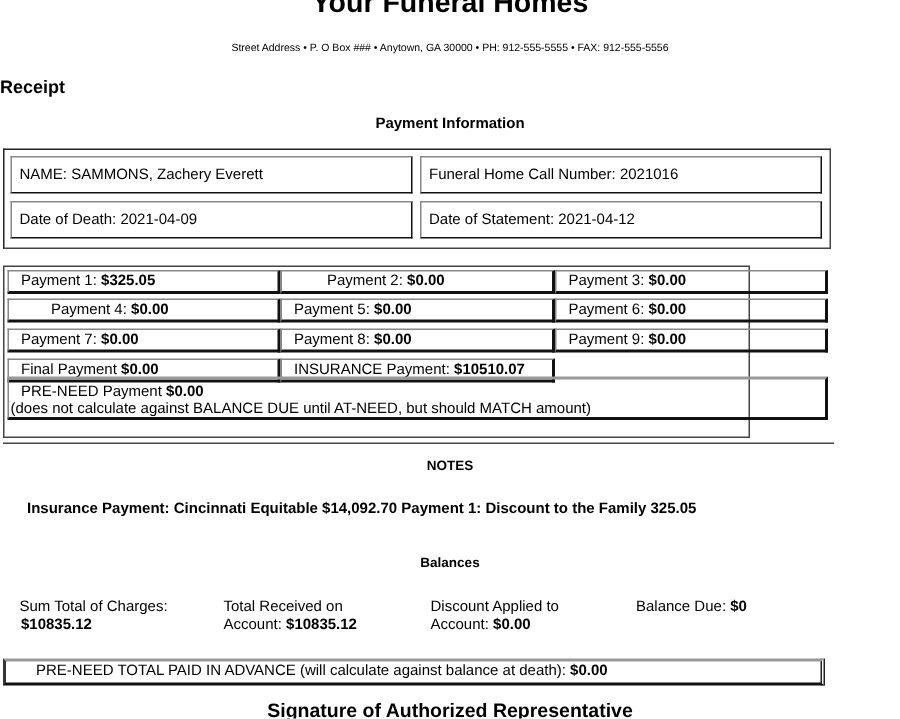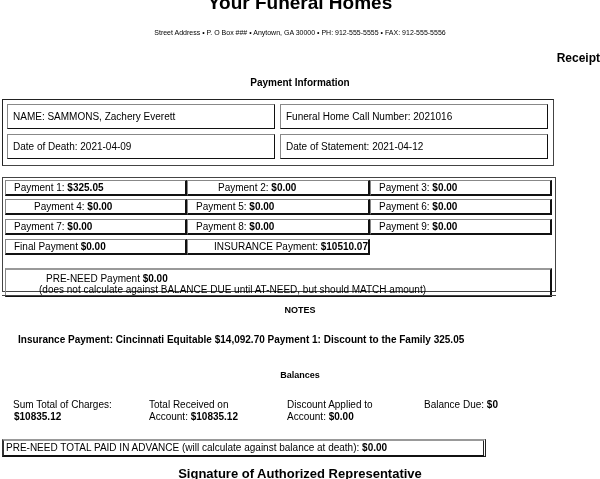--- a/index.html
+++ b/index.html
@@ -9,56 +9,56 @@
   .title {
     position: absolute; left: 0; width: 600px; top: -8px;
     text-align: center; font-size: 19px; font-weight: bold; line-height: 22px;
   }
   .address {
     position: absolute; left: 0; width: 600px; top: 28px;
     text-align: center; font-size: 7px; line-height: 10px;
   }
   .receipt {
     position: absolute; left: 0; width: 600px; top: 51px;
-    text-align: right; font-size: 12px; font-weight: bold; line-height: 15px;
+    text-align: left; font-size: 12px; font-weight: bold; line-height: 15px;
   }
   .payinfo {
     position: absolute; left: 0; width: 600px; top: 76px;
     text-align: center; font-size: 10px; font-weight: bold; line-height: 13px;
   }
 
   
   .info-table {
     position: absolute; left: 2px; top: 99px; width: 552px; height: 67px;
     border: 1px solid #222; border-right-color: #444; border-bottom-color: #444;
   }
   .info-cell {
     position: absolute; height: 25px;
     border-top: 1px solid #888; border-left: 1px solid #888;
     border-right: 1px solid #111; border-bottom: 1px solid #111;
     font-size: 10px; line-height: 23px; padding-left: 5px; white-space: nowrap;
   }
 
   
   .pay-table {
-    position: absolute; left: 2px; top: 177px; width: 554px; height: 115px;
+    position: absolute; left: 2px; top: 177px; width: 498px; height: 115px;
     border: 1px solid #444;
   }
   .pay-cell {
     position: absolute; height: 16px;
     border-top: 1px solid #888; border-left: 1px solid #888;
     border-right: 2px solid #111; border-bottom: 2px solid #111;
     font-size: 10px; line-height: 14px; padding-left: 8px; white-space: nowrap;
   }
   .pay-cell .val { font-weight: bold; }
   .preneed-cell {
-    position: absolute; left: 2px; top: 90px; width: 547px; height: 29px;
+    position: absolute; left: 2px; top: 73px; width: 547px; height: 29px;
     border-top: 2px solid #999; border-left: 1px solid #888;
     border-right: 2px solid #111; border-bottom: 2px solid #111;
-    font-size: 10px; line-height: 11px; white-space: nowrap; padding-left: 32px;
+    font-size: 10px; line-height: 11px; white-space: nowrap;
   }
   .preneed-cell .l1 { padding-left: 8px; margin-top: 3px; }
   .preneed-cell .l2 { padding-left: 1px; }
 
   .rule {
     position: absolute; left: 2px; top: 295px; width: 554px; height: 1px; background: #444;
   }
   .notes-h {
     position: absolute; left: 0; width: 600px; top: 304px;
     text-align: center; font-size: 9px; font-weight: bold; line-height: 12px;
@@ -70,24 +70,24 @@
   .balances-h {
     position: absolute; left: 0; width: 600px; top: 369px;
     text-align: center; font-size: 9px; font-weight: bold; line-height: 12px;
   }
   .bal-item {
     position: absolute; top: 399px; font-size: 10px; line-height: 12px; white-space: nowrap;
   }
   .bal-item .v { font-weight: bold; }
 
   .advance-box {
-    position: absolute; left: 2px; top: 439px; width: 484px; height: 18px;
+    position: absolute; left: 2px; top: 439px; width: 548px; height: 18px;
     border-top: 2px solid #999; border-left: 2px solid #333;
     border-right: 3px double #222; border-bottom: 2px solid #111;
-    font-size: 10px; line-height: 14px; padding-left: 2px; white-space: nowrap;
+    font-size: 10px; line-height: 14px; padding-left: 20px; white-space: nowrap;
   }
   .advance-box .v { font-weight: bold; }
 
   .signature {
     position: absolute; left: 0; width: 600px; top: 468px;
     text-align: center; font-size: 13px; font-weight: bold; line-height: 12px;
   }
 </style>
 </head>
 <body>
@@ -112,21 +112,21 @@
 
   <div class="pay-cell" style="left:2px; top:21px; width:182px;padding-left:28px;"><span>Payment 4: </span><span class="val">$0.00</span></div>
   <div class="pay-cell" style="left:184px; top:21px; width:183px;"><span>Payment 5: </span><span class="val">$0.00</span></div>
   <div class="pay-cell" style="left:367px; top:21px; width:182px;"><span>Payment 6: </span><span class="val">$0.00</span></div>
 
   <div class="pay-cell" style="left:2px; top:41px; width:182px;"><span>Payment 7: </span><span class="val">$0.00</span></div>
   <div class="pay-cell" style="left:184px; top:41px; width:183px;"><span>Payment 8: </span><span class="val">$0.00</span></div>
   <div class="pay-cell" style="left:367px; top:41px; width:182px;"><span>Payment 9: </span><span class="val">$0.00</span></div>
 
   <div class="pay-cell" style="left:2px; top:61px; width:182px;"><span>Final Payment </span><span class="val">$0.00</span></div>
-  <div class="pay-cell" style="left:184px; top:61px; width:183px;text-align:right;"><span>INSURANCE Payment: </span><span class="val">$10510.07</span></div>
+  <div class="pay-cell" style="left:184px; top:61px; width:183px;"><span>INSURANCE Payment: </span><span class="val">$10510.07</span></div>
 
   <div class="preneed-cell">
     <div class="l1"><span>PRE-NEED Payment </span><span style="font-weight:bold">$0.00</span></div>
     <div class="l2">(does not calculate against BALANCE DUE until AT-NEED, but should MATCH amount)</div>
   </div>
 </div>
 
 <div class="rule"></div>
 
 <div class="notes-h">NOTES</div>

